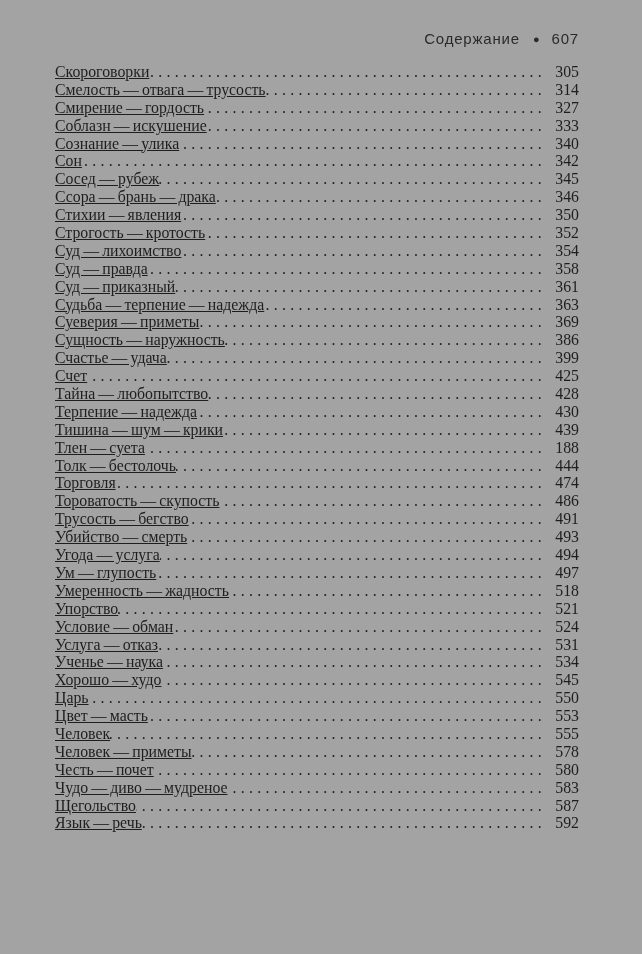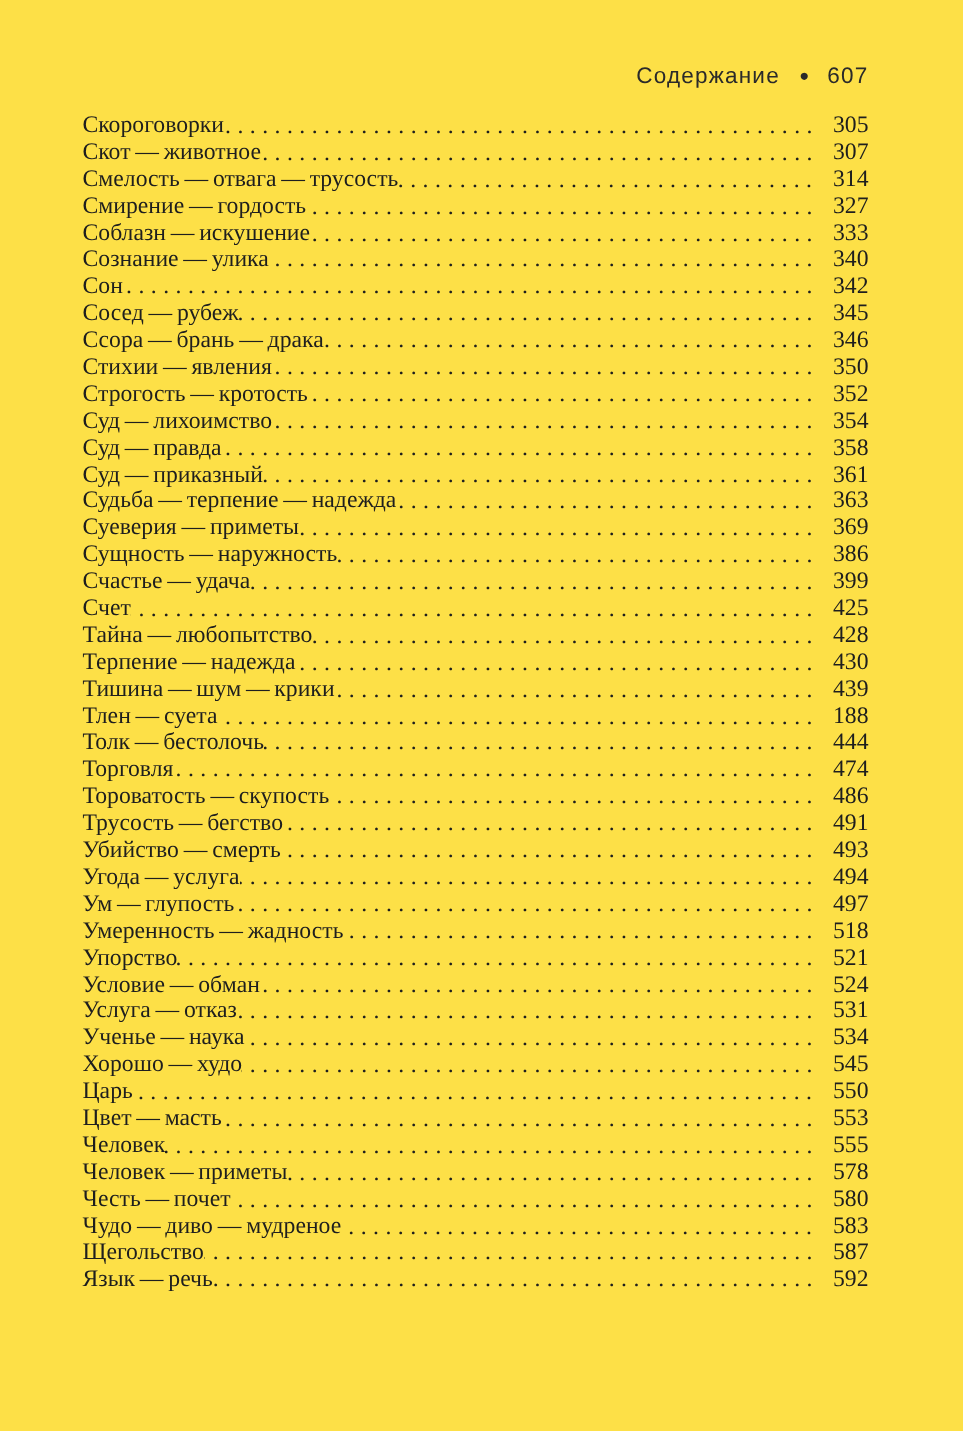--- a/index.html
+++ b/index.html
@@ -1,21 +1,21 @@
 <!DOCTYPE html>
 <html><head>
 <meta charset="utf-8">
 <style>
   html, body { margin: 0; padding: 0; background: #ffffff; }
   body { width: 642px; height: 954px; overflow: hidden; }
   .page {
     width: 642px; height: 954px;
     box-sizing: border-box;
-    padding: 42px 63px 0 55px;
-    background: #fde047;
+    padding: 30px 63px 0 55px;
+    background: #a3a3a3;
     font-family: "Liberation Serif", serif;
     color: #1e1e1e;
   }
   .header {
     display: flex;
     justify-content: flex-end;
     align-items: center;
     font-family: "Liberation Sans", sans-serif;
     font-size: 15px;
     letter-spacing: 0.8px;
@@ -30,21 +30,21 @@
     letter-spacing: 0;
   }
   .toc { }
   .row {
     display: flex;
     line-height: 17.9px;
     font-size: 15.8px;
     height: 17.9px;
     white-space: nowrap;
   }
-  .title { flex: 0 0 auto; }
+  .title { flex: 0 0 auto; text-decoration: underline; }
   .dots {
     flex: 1 1 auto;
     overflow: hidden;
     white-space: nowrap;
     direction: rtl;
     padding-left: 2px;
   }
   .dots::after {
     content: "..........................................................................................";
     letter-spacing: 4.3px;
@@ -64,25 +64,20 @@
     <span class="bullet">●</span>
     <span>607</span>
   </div>
   <div class="toc">
       <div class="row">
         <span class="title">Скороговорки</span>
         <span class="dots"></span>
         <span class="pnum">305</span>
       </div>
       <div class="row">
-        <span class="title">Скот — животное</span>
-        <span class="dots"></span>
-        <span class="pnum">307</span>
-      </div>
-      <div class="row">
         <span class="title">Смелость — отвага — трусость</span>
         <span class="dots"></span>
         <span class="pnum">314</span>
       </div>
       <div class="row">
         <span class="title">Смирение — гордость</span>
         <span class="dots"></span>
         <span class="pnum">327</span>
       </div>
       <div class="row">

